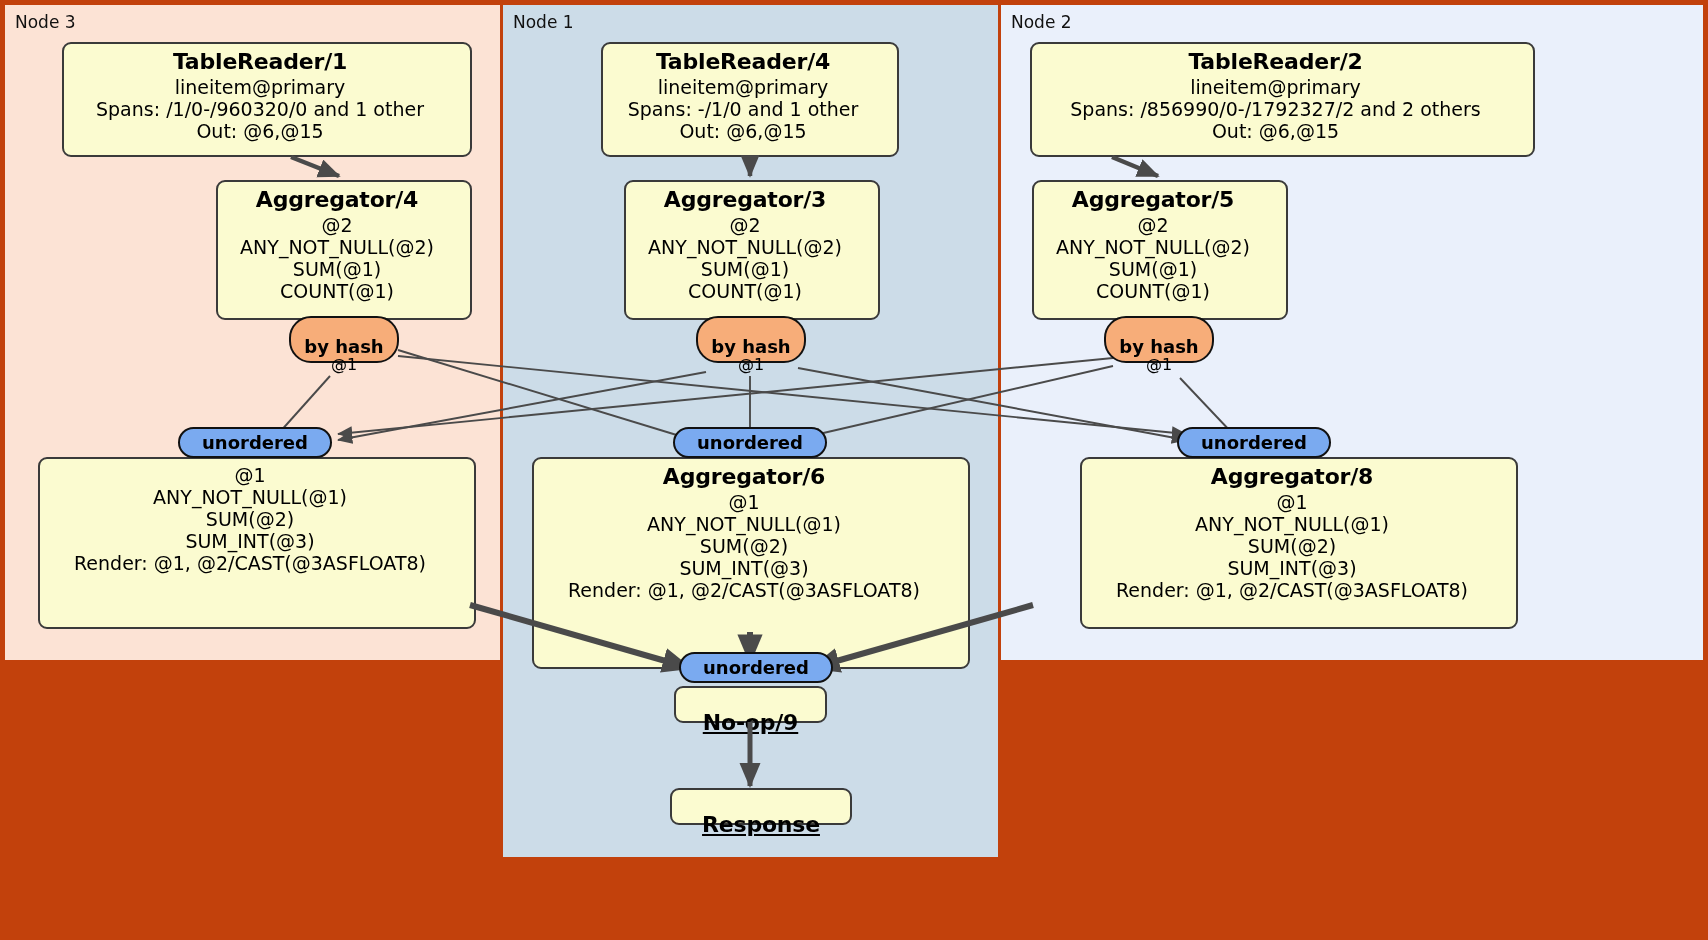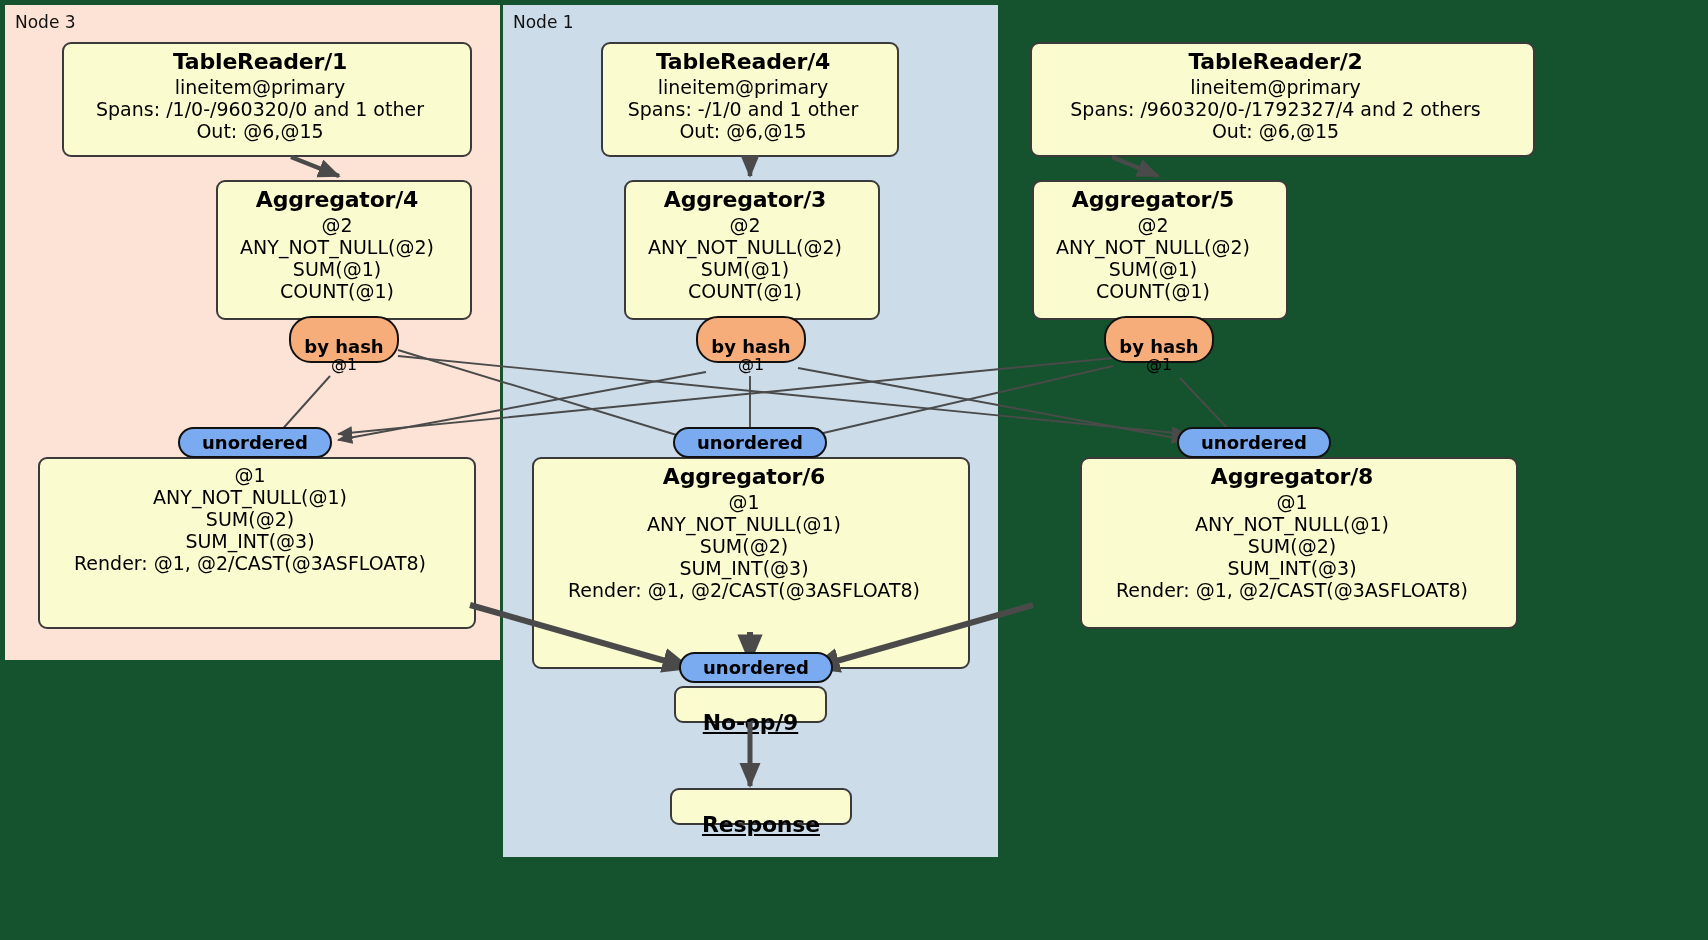--- a/index.html
+++ b/index.html
@@ -8,21 +8,21 @@
     background: #ffffff;
   }
   body {
     font-family: "DejaVu Sans", "Liberation Sans", sans-serif;
   }
   #canvas {
     position: relative;
     width: 1708px;
     height: 940px;
     overflow: hidden;
-    background: #14532d;
+    background: #c2410c;
   }
   
   .node-panel {
     position: absolute;
     box-sizing: border-box;
   }
   .node-label {
     position: absolute;
     left: 10px;
     top: 7px;
@@ -110,20 +110,23 @@
 <div id="canvas">
 
   <div class="node-panel" style="left:5px; top:5px; width:495px; height:655px; background:#fce3d5;">
     <span class="node-label">Node 3</span>
   </div>
 
   <div class="node-panel" style="left:503px; top:5px; width:495px; height:852px; background:#ccdce8;">
     <span class="node-label">Node 1</span>
   </div>
 
+  <div class="node-panel" style="left:1001px; top:5px; width:702px; height:655px; background:#eaf0fb;">
+    <span class="node-label">Node 2</span>
+  </div>
 
   <svg id="edges" viewBox="0 0 1708 940" xmlns="http://www.w3.org/2000/svg">
     <defs>
       <marker id="ahThin" markerWidth="9" markerHeight="9" refX="7.5" refY="3.4" orient="auto" markerUnits="strokeWidth">
         <path d="M0,0 L8,3.4 L0,6.8 z" fill="#4a4a4a"></path>
       </marker>
       <marker id="ahThick" markerWidth="5.6" markerHeight="5.6" refX="4.6" refY="2.1" orient="auto" markerUnits="strokeWidth">
         <path d="M0,0 L5,2.1 L0,4.2 z" fill="#4a4a4a"></path>
       </marker>
     </defs>
@@ -163,21 +166,21 @@
     <div class="proc-box" style="left:601px; top:42px; width:298px; height:115px;">
       <span class="proc-title">TableReader/4</span>
       <span class="proc-line">lineitem@primary</span>
       <span class="proc-line">Spans: -/1/0 and 1 other</span>
       <span class="proc-line">Out: @6,@15</span>
     </div>
 
     <div class="proc-box" style="left:1030px; top:42px; width:505px; height:115px;">
       <span class="proc-title">TableReader/2</span>
       <span class="proc-line">lineitem@primary</span>
-      <span class="proc-line">Spans: /960320/0-/1792327/4 and 2 others</span>
+      <span class="proc-line">Spans: /856990/0-/1792327/2 and 2 others</span>
       <span class="proc-line">Out: @6,@15</span>
     </div>
 
     <div class="proc-box" style="left:216px; top:180px; width:256px; height:140px;">
       <span class="proc-title">Aggregator/4</span>
       <span class="proc-line">@2</span>
       <span class="proc-line">ANY_NOT_NULL(@2)</span>
       <span class="proc-line">SUM(@1)</span>
       <span class="proc-line">COUNT(@1)</span>
     </div>

